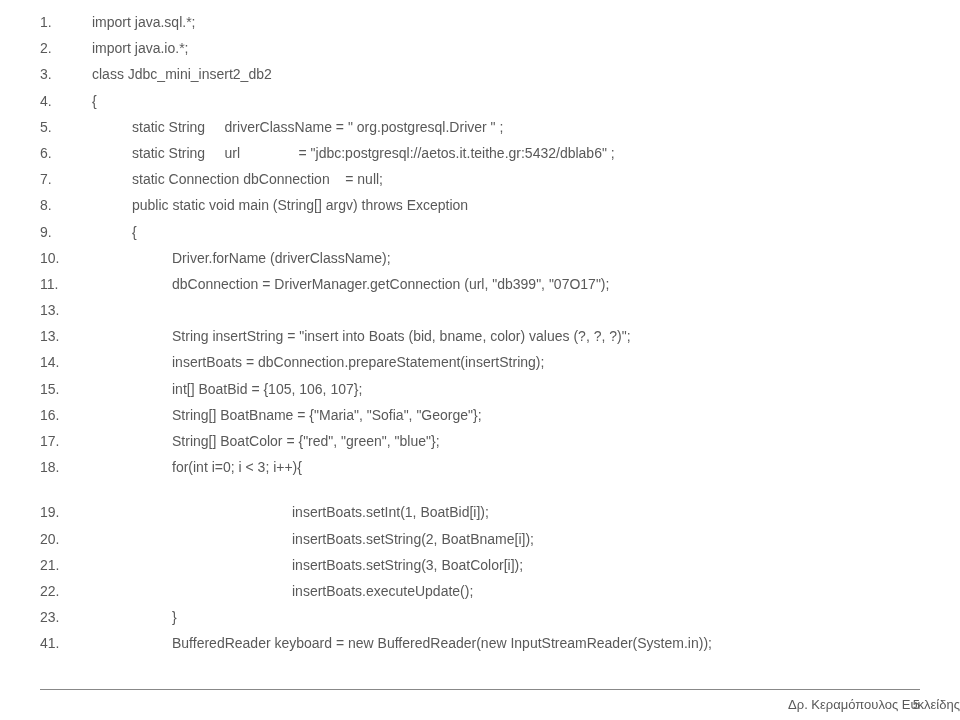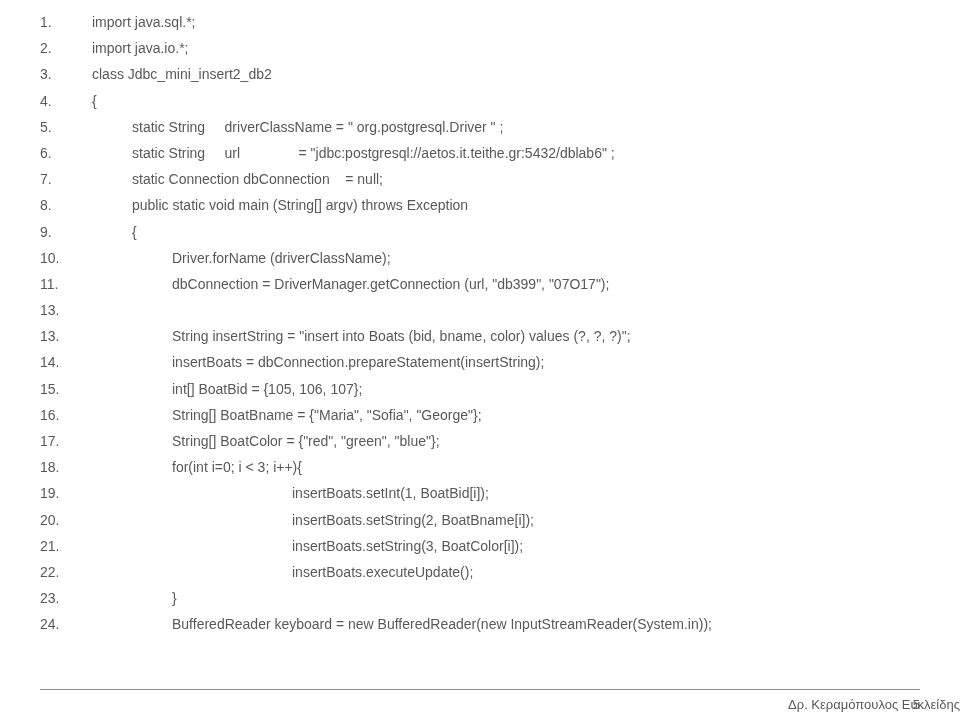--- a/index.html
+++ b/index.html
@@ -127,39 +127,39 @@
     <div class="code-line">
       <span class="ln">17.</span>
       <span class="code" style="padding-left: 80px;">String[] BoatColor = {"red", "green", "blue"};</span>
     </div>
     <div class="code-line">
       <span class="ln">18.</span>
       <span class="code" style="padding-left: 80px;">for(int i=0; i &lt; 3; i++){</span>
     </div>
     <div class="code-line">
       <span class="ln">19.</span>
-      <span class="code" style="padding-left: 200px;">insertBoats.setInt(1, BoatBid[i]);</span>
+      <span class="code" style="padding-left: 200px; margin-top: 19px;">insertBoats.setInt(1, BoatBid[i]);</span>
     </div>
     <div class="code-line">
       <span class="ln">20.</span>
       <span class="code" style="padding-left: 200px; text-align: right;">insertBoats.setString(2, BoatBname[i]);</span>
     </div>
     <div class="code-line">
       <span class="ln">21.</span>
       <span class="code" style="padding-left: 200px;">insertBoats.setString(3, BoatColor[i]);</span>
     </div>
     <div class="code-line">
       <span class="ln">22.</span>
       <span class="code" style="padding-left: 200px;">insertBoats.executeUpdate();</span>
     </div>
     <div class="code-line">
       <span class="ln">23.</span>
       <span class="code" style="padding-left: 80px;">}</span>
     </div>
     <div class="code-line">
-      <span class="ln">24.</span>
+      <span class="ln">41.</span>
       <span class="code" style="padding-left: 80px;">BufferedReader keyboard = new BufferedReader(new InputStreamReader(System.in));</span>
     </div>
   </div>
 
 <div class="footer-line"></div>
 <div class="footer-text">Δρ. Κεραμόπουλος Ευκλείδης</div>
 <div class="page-num">5</div>
 
 </body></html>

